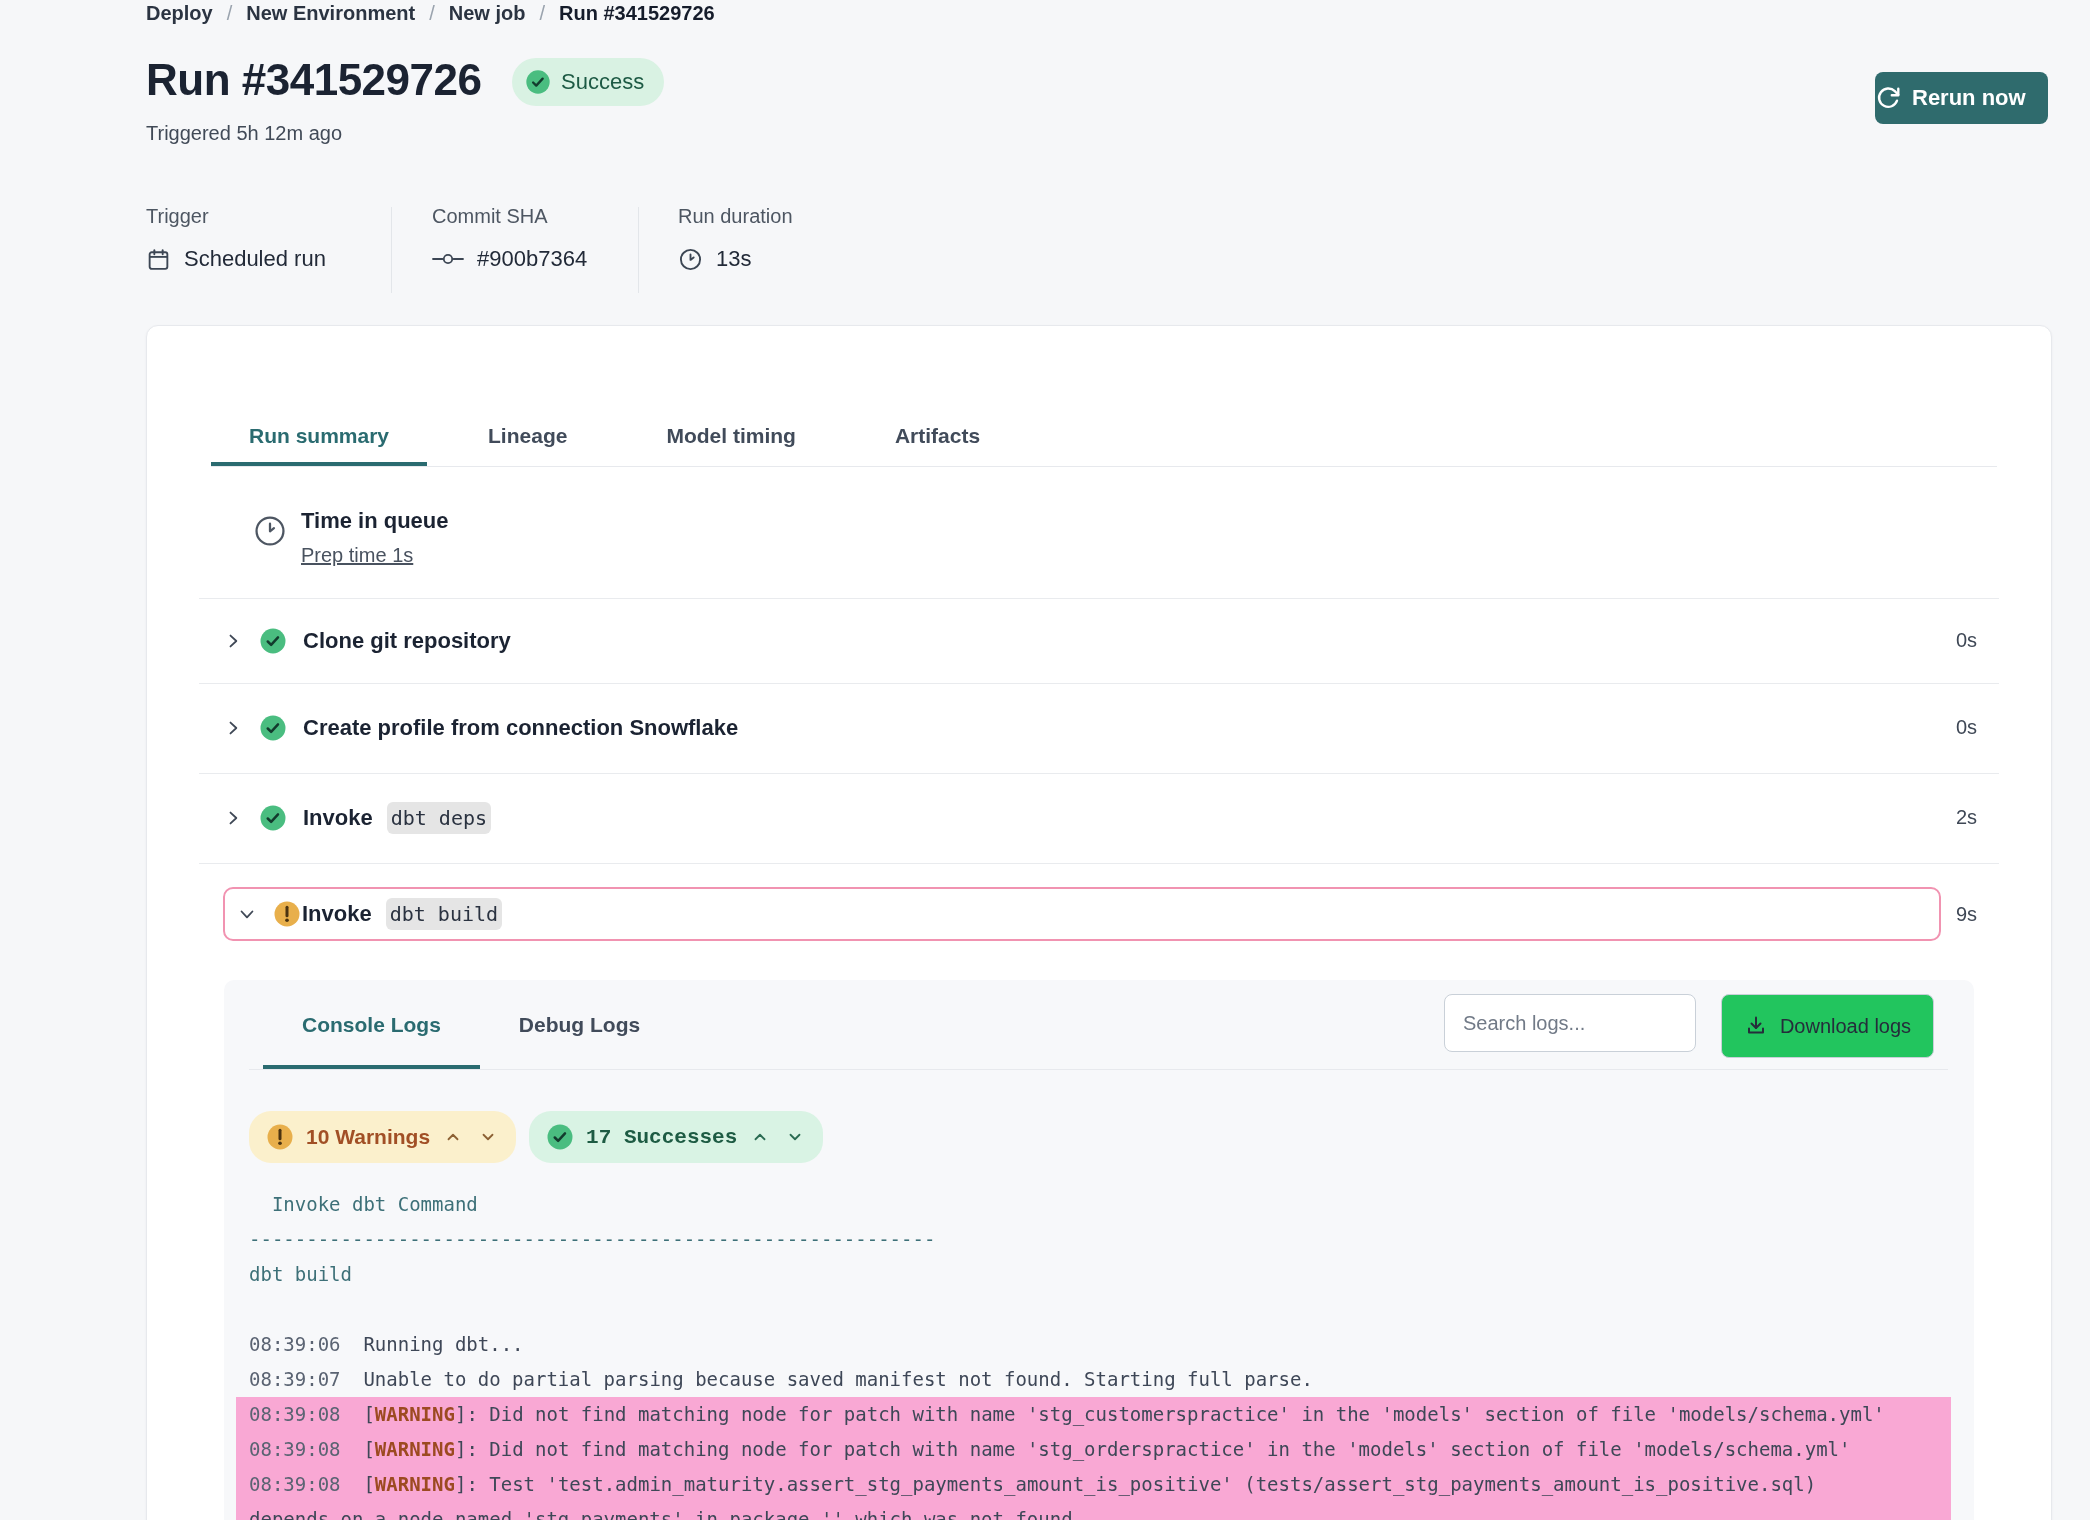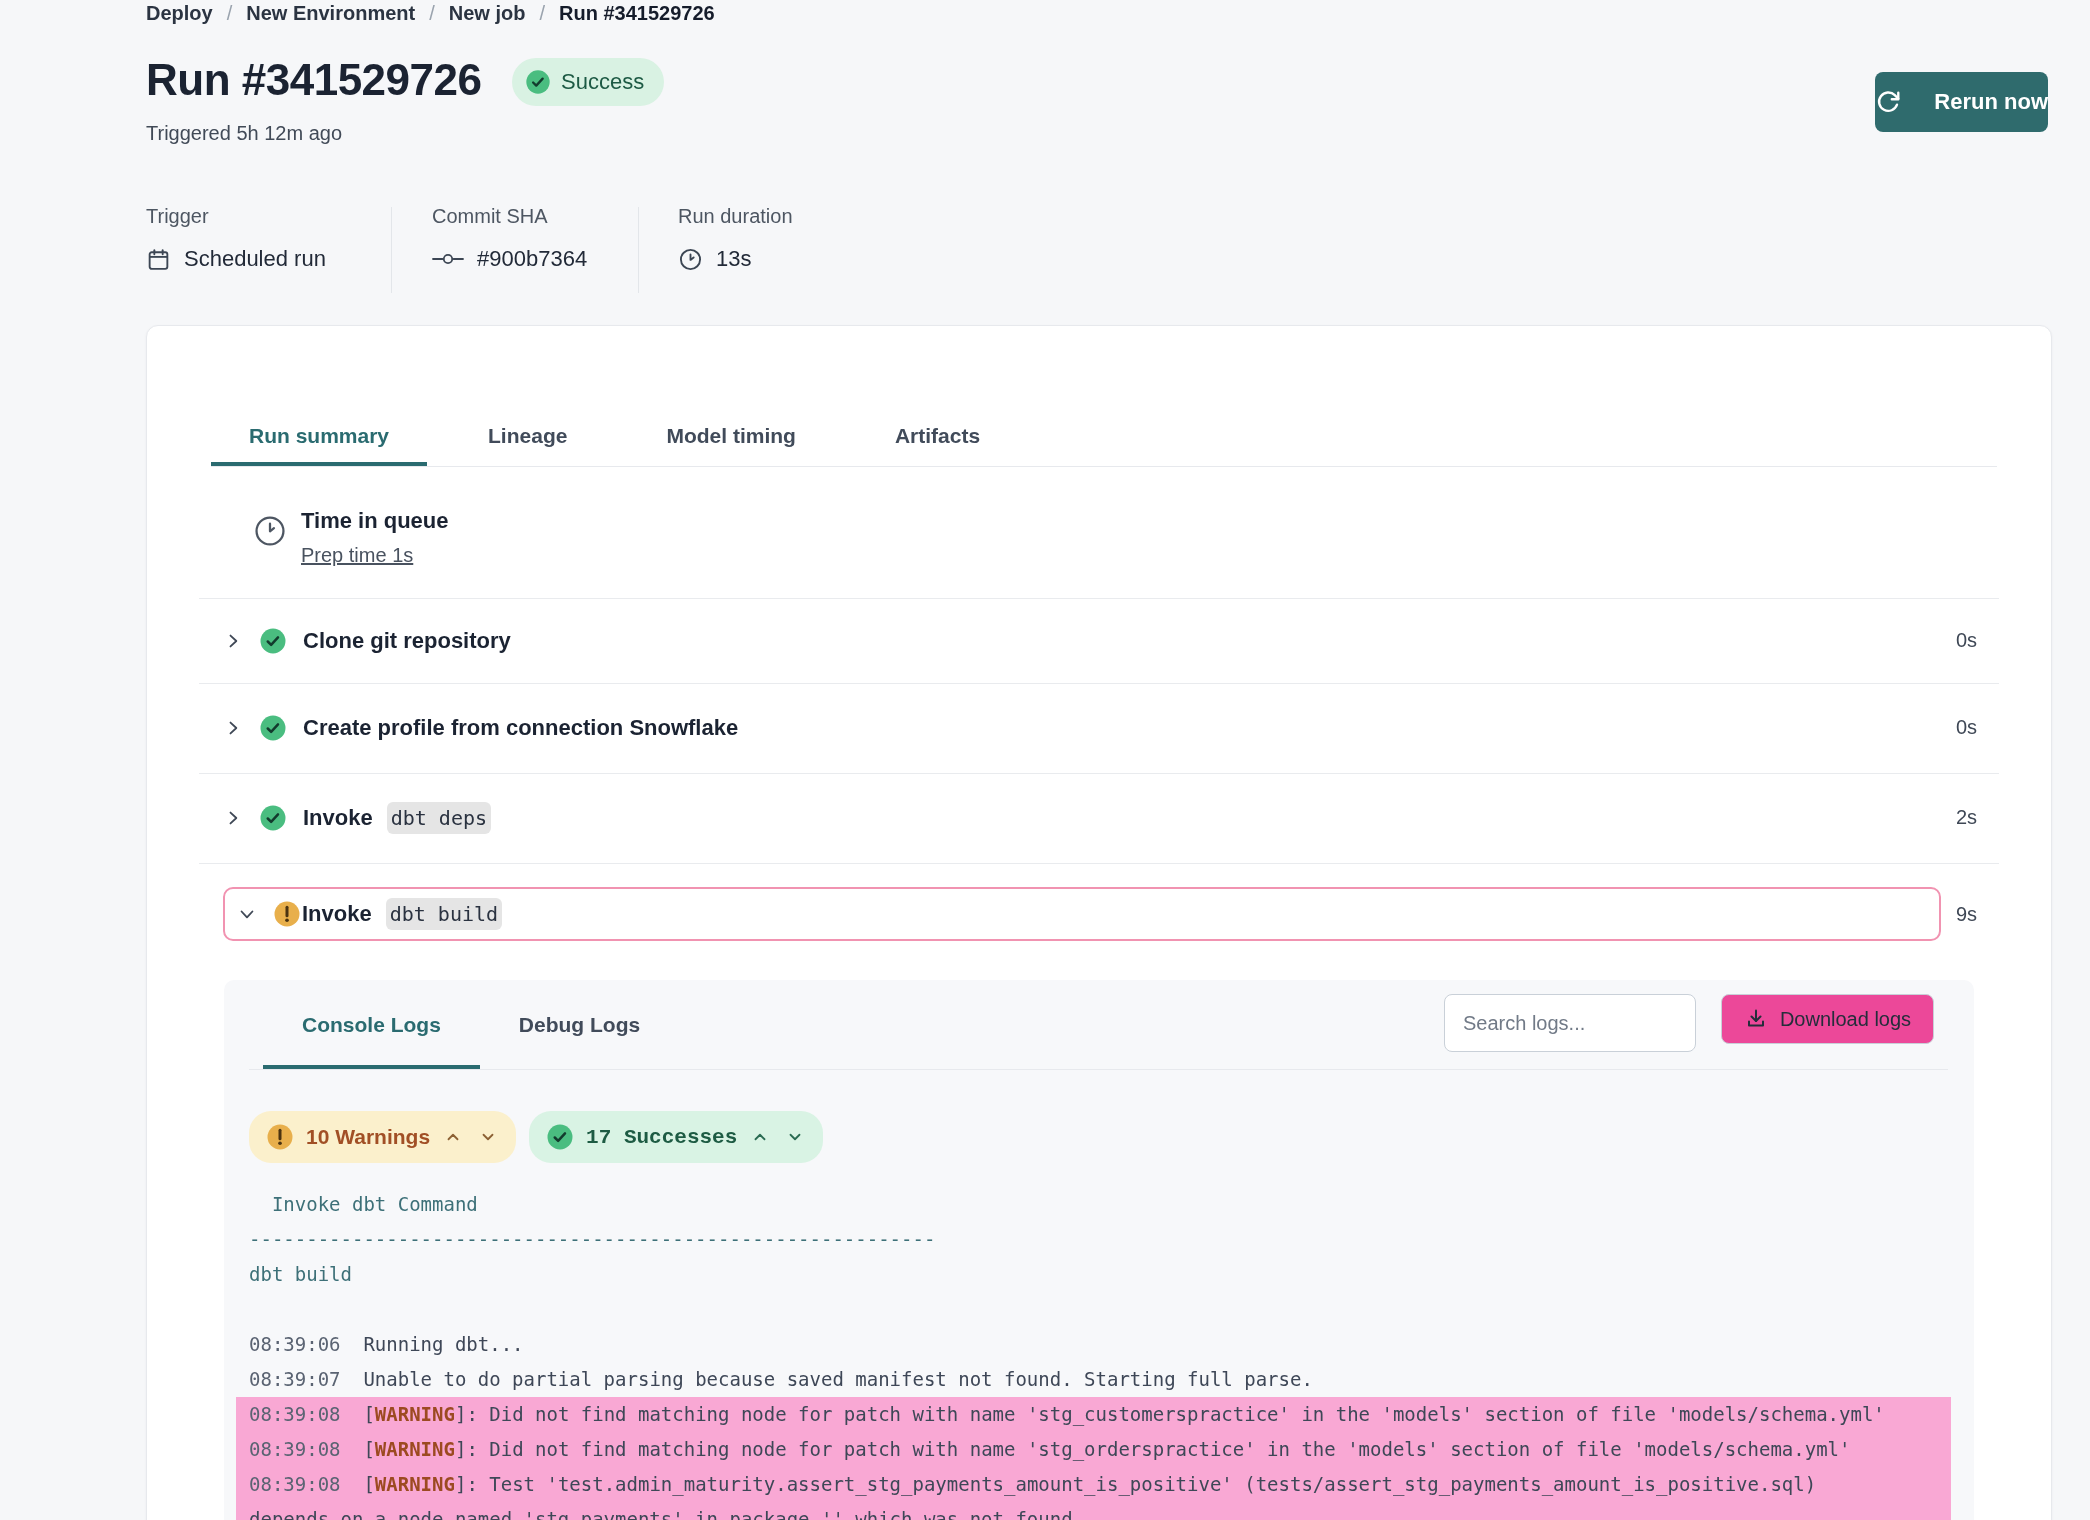--- a/index.html
+++ b/index.html
@@ -17,22 +17,22 @@
   .crumb { color:#2b3442; font-weight:600; cursor:pointer; }
   .crumb.current { font-weight:700; color:#151c2b; }
   .crumb-sep { color:#9aa3ae; font-weight:400; }
 
   
   .page-title { left:146px; top:50px; font-size:44px; font-weight:700; color:#1b2332; letter-spacing:-0.5px; line-height:60px; }
   .status-pill { left:512px; top:58px; height:48px; border-radius:24px; background:#d9f2e3;
     display:flex; align-items:center; gap:9px; padding:0 20px 0 12px; }
   .status-pill span { font-size:22px; color:#1d5a44; }
   .triggered { left:146px; top:122px; font-size:20px; color:#414a57; }
-  .rerun-btn { left:1875px; top:72px; width:173px; height:60px; background:#2f6b6d; border:none; border-radius:8px;
-    display:flex; align-items:center; justify-content:space-between; gap:28px; cursor:pointer; }
+  .rerun-btn { left:1875px; top:72px; width:173px; height:52px; background:#2f6b6d; border:none; border-radius:8px;
+    display:flex; align-items:center; justify-content:flex-start; gap:11px; cursor:pointer; }
   .rerun-btn span { color:#ffffff; font-size:22px; font-weight:600; }
 
   
   .meta-col { top:205px; }
   .meta-label { font-size:20px; color:#4d5662; }
   .meta-value { margin-top:18px; display:flex; align-items:center; gap:13px; font-size:22px; font-weight:500; color:#222a38; }
   .vdiv { top:207px; height:86px; width:1px; background:#e3e6ea; }
 
   
   .card { left:146px; top:325px; width:1906px; height:1235px; background:#ffffff;
@@ -65,21 +65,21 @@
 
   
   .log-panel { left:77px; top:654px; width:1750px; height:566px; background:#f7f8fa; border-radius:10px; }
   .log-tabs { left:25px; right:26px; top:0; height:90px; display:flex; align-items:stretch;
     border-bottom:1px solid #e7e9ed; padding-left:14px; }
   .log-tab { padding:0 39px; display:flex; align-items:center; font-size:21px; font-weight:600; color:#414b5a; cursor:pointer; }
   .log-tab.active { color:#2a6b70; box-shadow:inset 0 -4px 0 #2a6b70; }
   .search-input { top:14px; right:278px; width:252px; height:58px; border:1px solid #c9d0d8; border-radius:8px;
     background:#ffffff; font-size:20px; color:#374151; padding:0 18px; font-family:"Liberation Sans", sans-serif; }
   .search-input::placeholder { color:#717a87; }
-  .download-btn { top:14px; right:40px; width:213px; height:50px; background:#ec4899; border:1px solid #c9d0d8;
+  .download-btn { top:14px; right:40px; width:213px; height:64px; background:#22c55e; border:1px solid #c9d0d8;
     border-radius:8px; display:flex; align-items:center; justify-content:center; gap:12px; cursor:pointer; }
   .download-btn span { font-size:20px; color:#252d3b; }
 
   .badges { left:25px; top:131px; display:flex; gap:13px; }
   .badge { height:52px; border-radius:22px; display:flex; align-items:center; gap:11px; padding:0 16px; cursor:pointer; }
   .badge-warn { background:#fbf0cc; }
   .badge-ok { background:#d9f3e4;font-family:Liberation Mono, monospace; }
   .badge-warn .badge-label { font-size:21px; font-weight:700; color:#a14f25; }
   .badge-ok .badge-label { font-size:21px; font-weight:700; color:#1d5b43; }
   .badge-chev { background:none; border:none; display:flex; cursor:pointer; padding:0 3px; }

